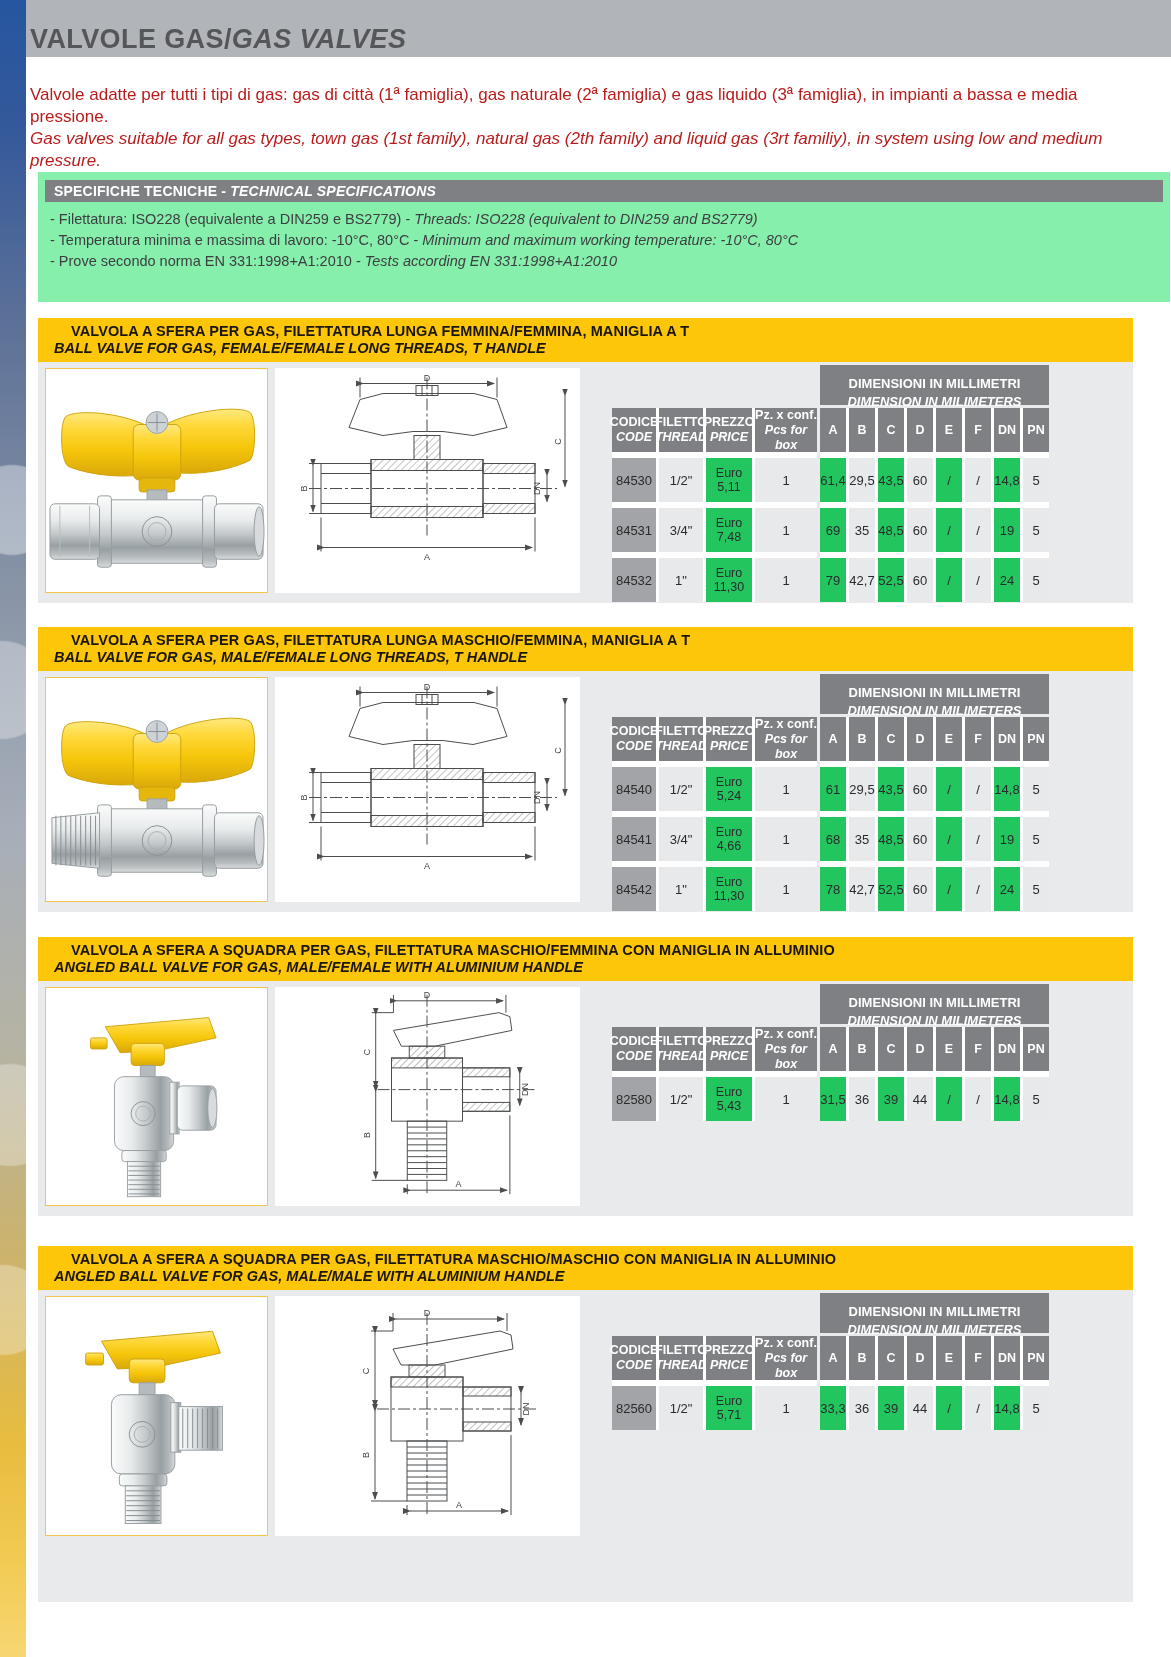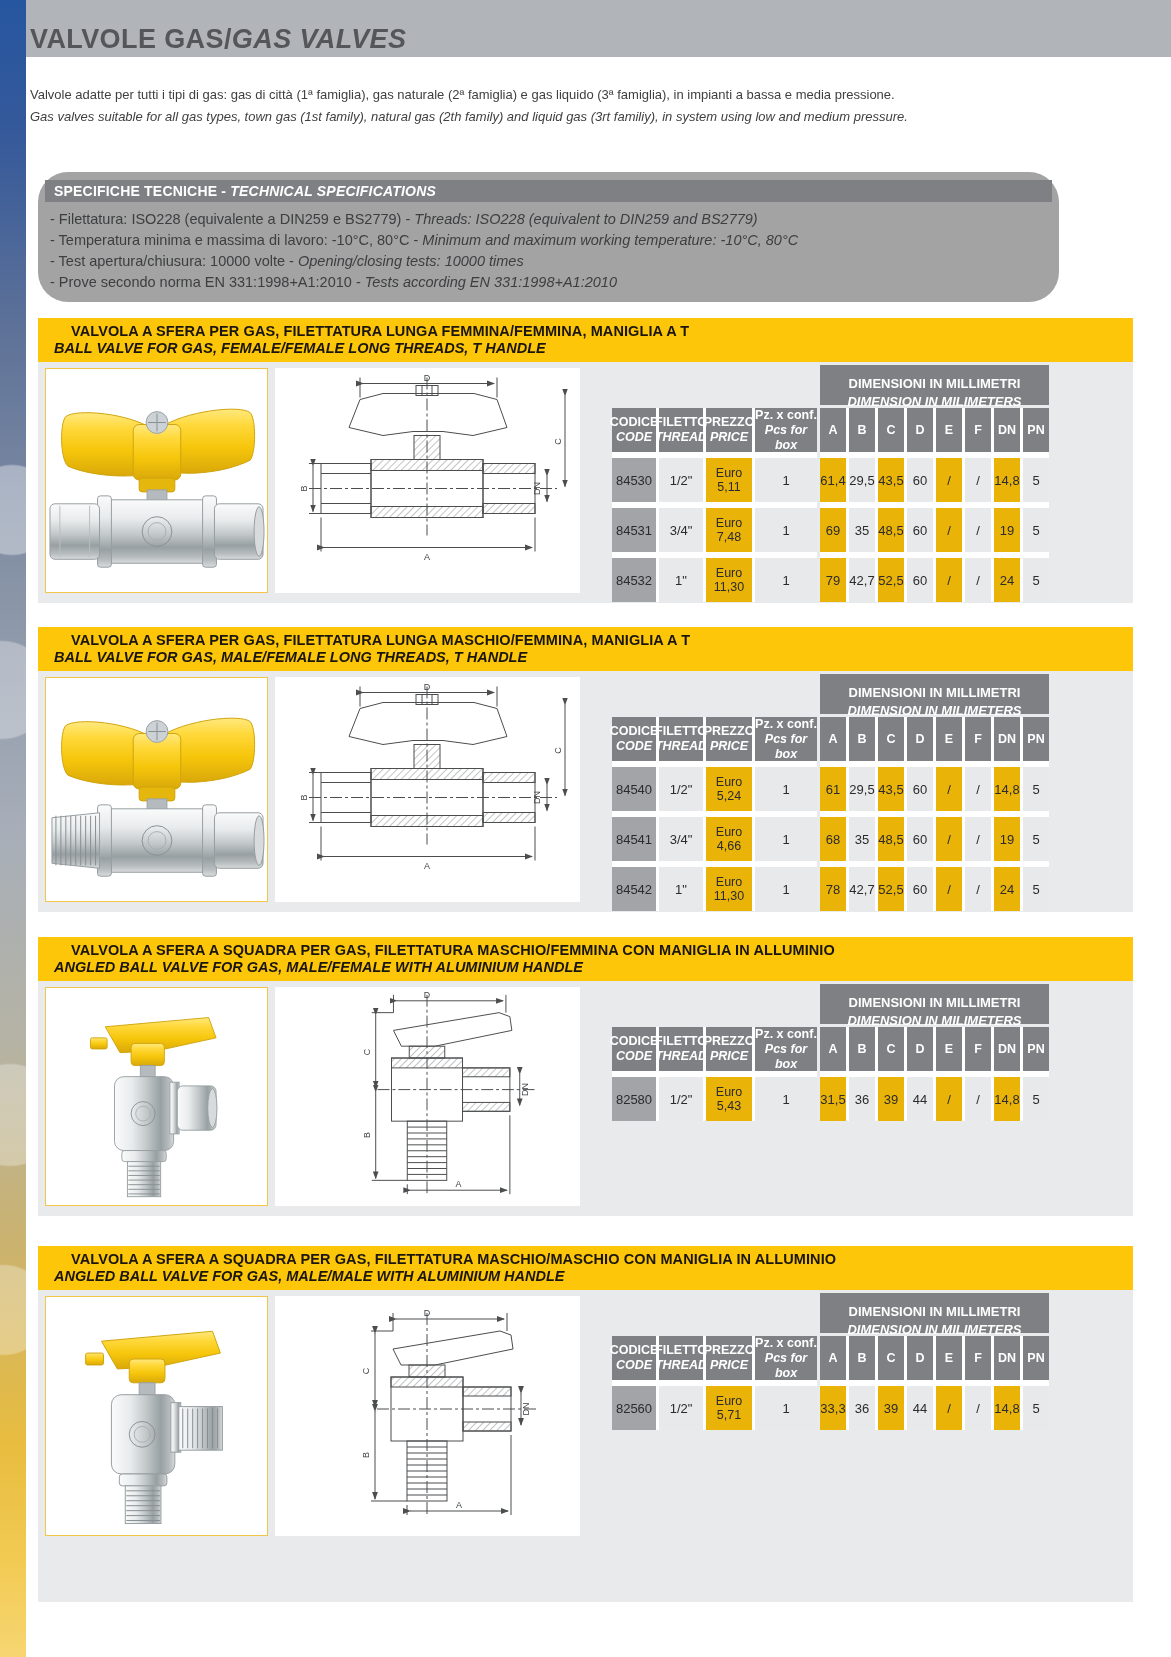--- a/index.html
+++ b/index.html
@@ -18,25 +18,25 @@
   
   .header-band{position:absolute;left:0;top:0;width:1171px;height:57px;
     background:
       radial-gradient(ellipse 1250px 210px at 97% -120px,#f4f5f6 0%,#e9ebec 48%,rgba(240,241,242,0) 50%),
       radial-gradient(ellipse 1500px 270px at 75% -175px,#dcdfe1 0%,#ced1d4 52%,rgba(206,209,212,0) 54%),
       linear-gradient(#b1b4b8,#b1b4b8);}
   .page-title{position:absolute;left:30px;top:24px;margin:0;font-size:27px;font-weight:bold;
     color:#55565a;letter-spacing:.4px;z-index:2;}
   .page-title em{font-style:italic;}
 
-  .intro{position:absolute;left:30px;top:84px;width:1116px;font-size:13px;line-height:22px;color:#404040;}
+  .intro{position:absolute;left:30px;top:84px;width:1116px;font-size:17px;line-height:22px;color:#b91c1c;}
   .intro .en{font-style:italic;}
 
   
-  .specs{position:absolute;left:38px;top:172px;width:1021px;height:130px;background:#a3a3a3;border-radius:30px;}
+  .specs{position:absolute;left:38px;top:172px;width:1132px;height:130px;background:#86efac;}
   .specs-hd{position:absolute;left:7px;top:8px;right:7px;height:22px;background:#7e8083;color:#ffffff;
     font-size:14px;font-weight:bold;line-height:22px;padding-left:9px;letter-spacing:.2px;}
   .specs-hd em{font-style:italic;}
   .specs-items{position:absolute;left:12px;top:37px;font-size:14.5px;line-height:21px;color:#3d3e40;}
   .spec-line em{font-style:italic;}
 
   
   .prod{position:absolute;left:38px;width:1095px;background:#e9eaeb;}
   .ybar{position:absolute;left:0;top:0;right:0;height:44px;background:#fdc608;color:#1a160e;
     padding:5px 0 0 16px;box-sizing:border-box;}
@@ -52,42 +52,41 @@
 
   .grid{position:absolute;top:90px;display:grid;column-gap:3px;row-gap:6px;background:#ffffff;}
   .grid.left{left:574px;grid-template-columns:44px 44px 46px 62px;}
   .grid.dims{left:782px;grid-template-columns:repeat(8,26px);}
   .grid>div{height:44px;display:flex;align-items:center;justify-content:center;text-align:center;}
   .hcell{background:#7e8083;color:#ffffff;font-weight:bold;font-size:12.5px;line-height:15px;flex-direction:column;}
   .hcell em{font-style:italic;}
   .cell{font-size:13px;color:#2b2b2d;}
   .cell.price{font-size:12.5px;}
   .code{background:#a2a4a7;}
-  .vdk{background:#eab308;}
+  .vdk{background:#22c55e;}
   .vlt{background:#e8e9ea;}
 </style>
 </head>
 <body>
 
 <div class="header-band"></div>
 <div class="left-strip"></div>
 
 <h1 class="page-title"><span>VALVOLE GAS/</span><em>GAS VALVES</em></h1>
 
 <div class="intro">
   <div class="it">Valvole adatte per tutti i tipi di gas: gas di città (1ª famiglia), gas naturale (2ª famiglia) e gas liquido (3ª famiglia), in impianti a bassa e media pressione.</div>
   <div class="en">Gas valves suitable for all gas types, town gas (1st family), natural gas (2th family) and liquid gas (3rt familiy), in system using low and medium pressure.</div>
 </div>
 
 <div class="specs">
   <div class="specs-hd"><span>SPECIFICHE TECNICHE - </span><em>TECHNICAL SPECIFICATIONS</em></div>
   <div class="specs-items" id="specs-items">
       <div class="spec-line"><span>- Filettatura: ISO228 (equivalente a DIN259 e BS2779) - </span><em>Threads: ISO228 (equivalent to DIN259 and BS2779)</em></div>
       <div class="spec-line"><span>- Temperatura minima e massima di lavoro: -10°C, 80°C - </span><em>Minimum and maximum working temperature: -10°C, 80°C</em></div>
-      <div class="spec-line"><span>- Test apertura/chiusura: 10000 volte - </span><em>Opening/closing tests: 10000 times</em></div>
       <div class="spec-line"><span>- Prove secondo norma EN 331:1998+A1:2010 - </span><em>Tests according EN 331:1998+A1:2010</em></div>
     </div>
 </div>
 
 <div id="sections">
     <section class="prod" style="top:318px;height:285px">
     <div class="ybar">
       <div class="t1">VALVOLA A SFERA PER GAS, FILETTATURA LUNGA FEMMINA/FEMMINA, MANIGLIA A T</div>
       <div class="t2">BALL VALVE FOR GAS, FEMALE/FEMALE LONG THREADS, T HANDLE</div>
     </div>

